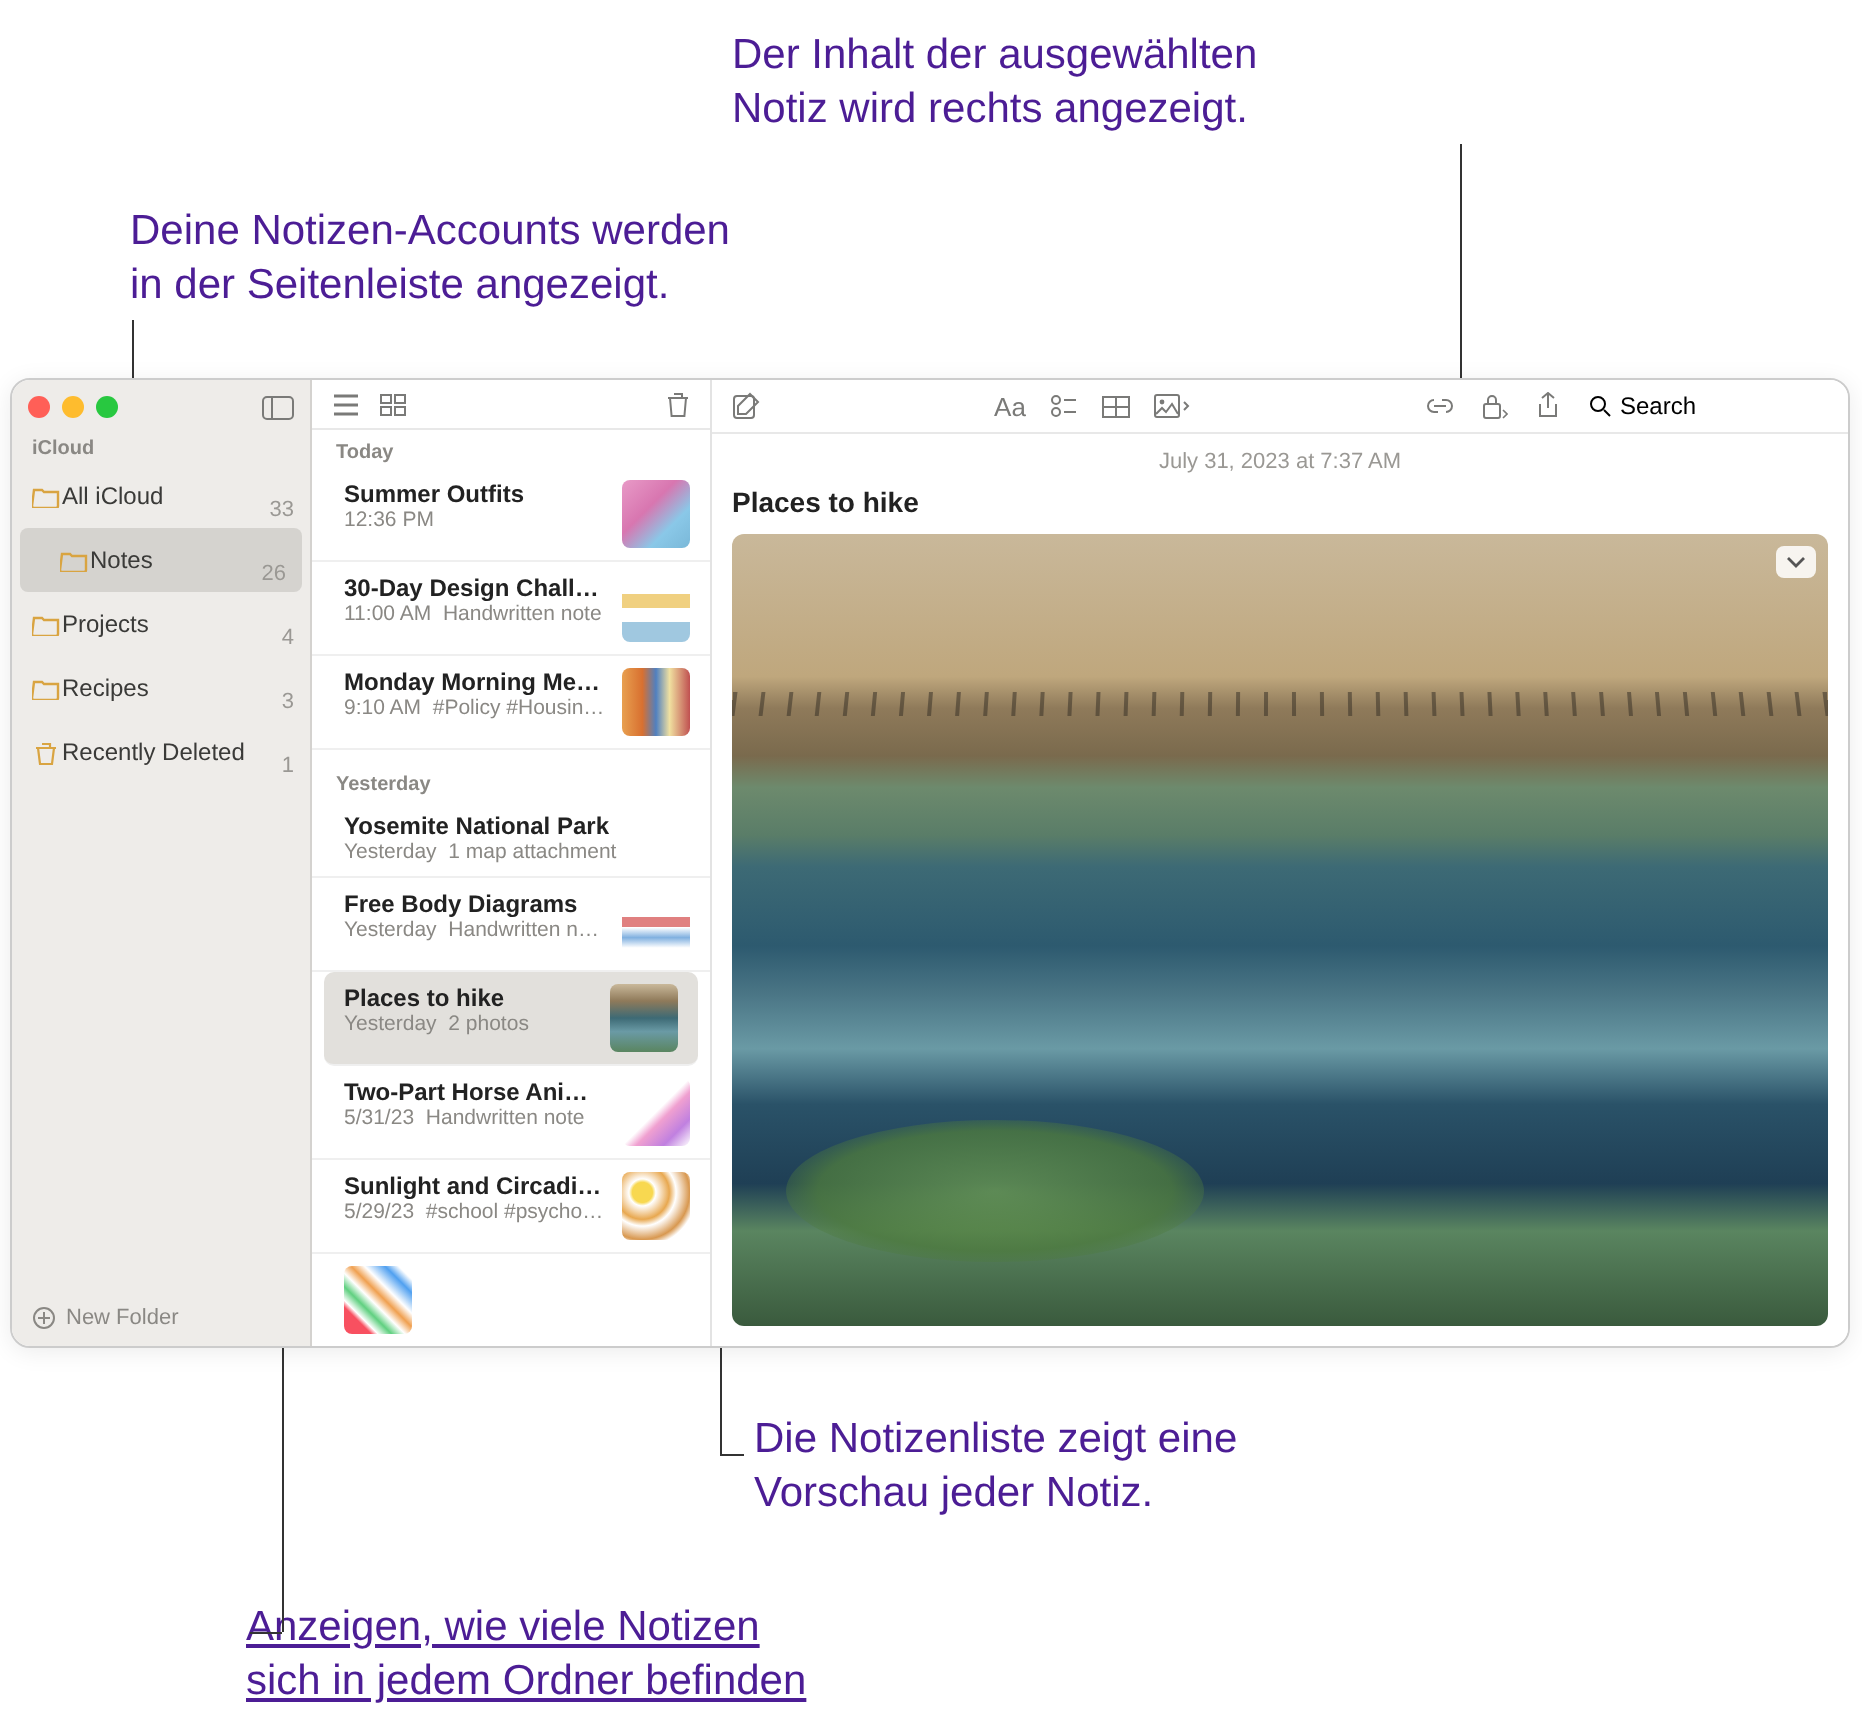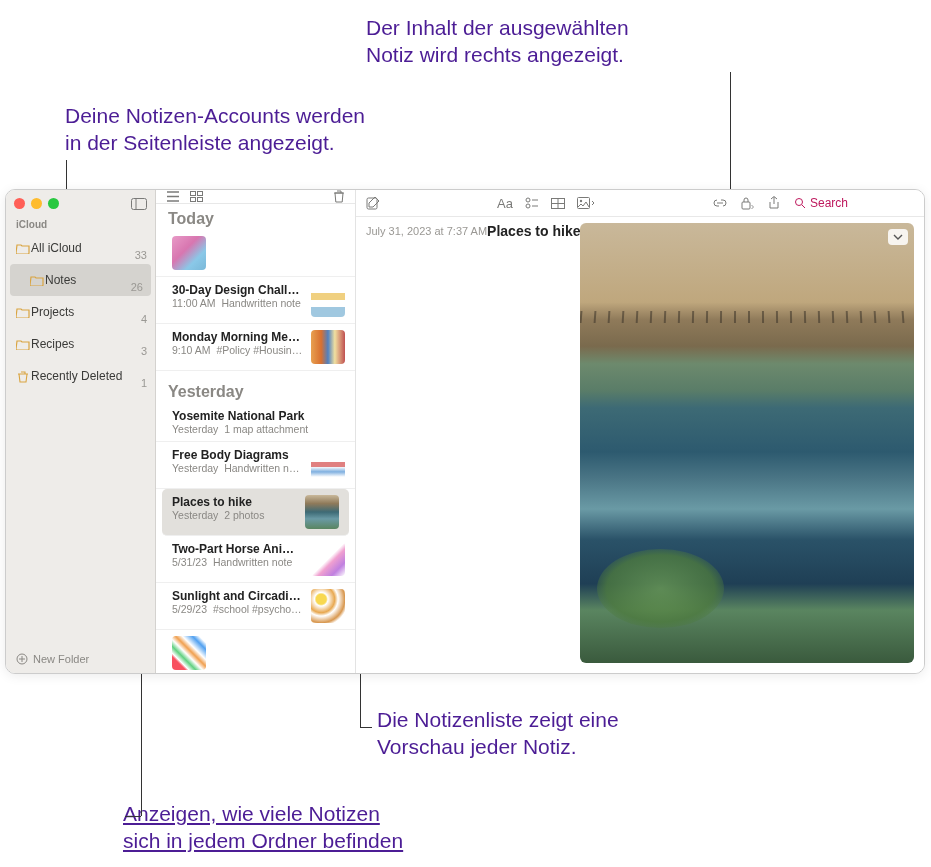--- a/index.html
+++ b/index.html
@@ -113,21 +113,21 @@
     align-items: center;
     padding: 0 10px;
     gap: 10px;
     color: #7a7a78;
     border-bottom: 1px solid #e8e8e8;
   }
   .nl-toolbar .spacer { flex: 1; }
   .nl-section {
     padding: 6px 10px 2px 12px;
     color: #8a8884;
-    font-size: 16px;
+    font-size: 10px;
     font-weight: 600;
   }
   .nl-item {
     display: flex;
     padding: 6px 10px 6px 16px;
     gap: 8px;
     border-bottom: 1px solid #efefef;
     cursor: pointer;
   }
   .nl-item.selected { background: #e2e0dc; border-radius: 5px; margin: 0 6px; padding-left:10px; }
@@ -163,29 +163,29 @@
     padding: 0 10px;
     gap: 14px;
     color: #7a7a78;
     border-bottom: 1px solid #e8e8e8;
     font-size: 13px;
   }
   .c-toolbar .group { display:flex; gap:12px; align-items:center;margin-left:36px; }
   .c-toolbar .spacer { flex: 1; }
   .search {
     display: flex; align-items: center; gap: 4px;
-    color: #be185d; font-size: 12px;
+    color: #000000; font-size: 12px;
     width: 120px;
   }
   .c-body {
     flex: 1;
     padding: 6px 10px 10px 10px;
     overflow: hidden;
     display: flex;
-    flex-direction: row;
+    flex-direction: column;
   }
   .c-date {
     text-align: center;
     font-size: 11px;
     color: #9a9894;
     padding: 2px 0 6px 0;
   }
   .c-title {
     font-size: 14px;
     font-weight: 700;
@@ -359,20 +359,24 @@
       <span class="spacer"></span>
       <span class="icon-btn">
           <svg width="12" height="13" viewBox="0 0 12 13">
             <path d="M2 3 h8 l-0.8 9 h-6.4 z M1 3 h10 M4 1 h4 v2" fill="none" stroke="currentColor"></path>
           </svg>
         </span>
     </div>
 
     <div class="nl-section">Today</div>
     <div class="nl-item">
+      <div class="nl-text">
+        <div class="nl-title">Summer Outfits</div>
+        <div class="nl-sub"><span>12:36 PM</span> <span></span></div>
+      </div>
       <div class="nl-thumb" style="background:linear-gradient(135deg,#e89ac7 0%,#d876b0 40%,#8ac8e8 70%,#7ab8d8 100%)"></div>
     </div>
     <div class="nl-item">
       <div class="nl-text">
         <div class="nl-title">30-Day Design Challen...</div>
         <div class="nl-sub"><span>11:00 AM</span>&nbsp;&nbsp;<span>Handwritten note</span></div>
       </div>
       <div class="nl-thumb" style="background:linear-gradient(#fff 0%,#fff 30%,#f0d080 30%,#f0d080 50%,#fff 50%,#fff 70%,#a0c8e0 70%,#a0c8e0 100%)"></div>
     </div>
     <div class="nl-item">

